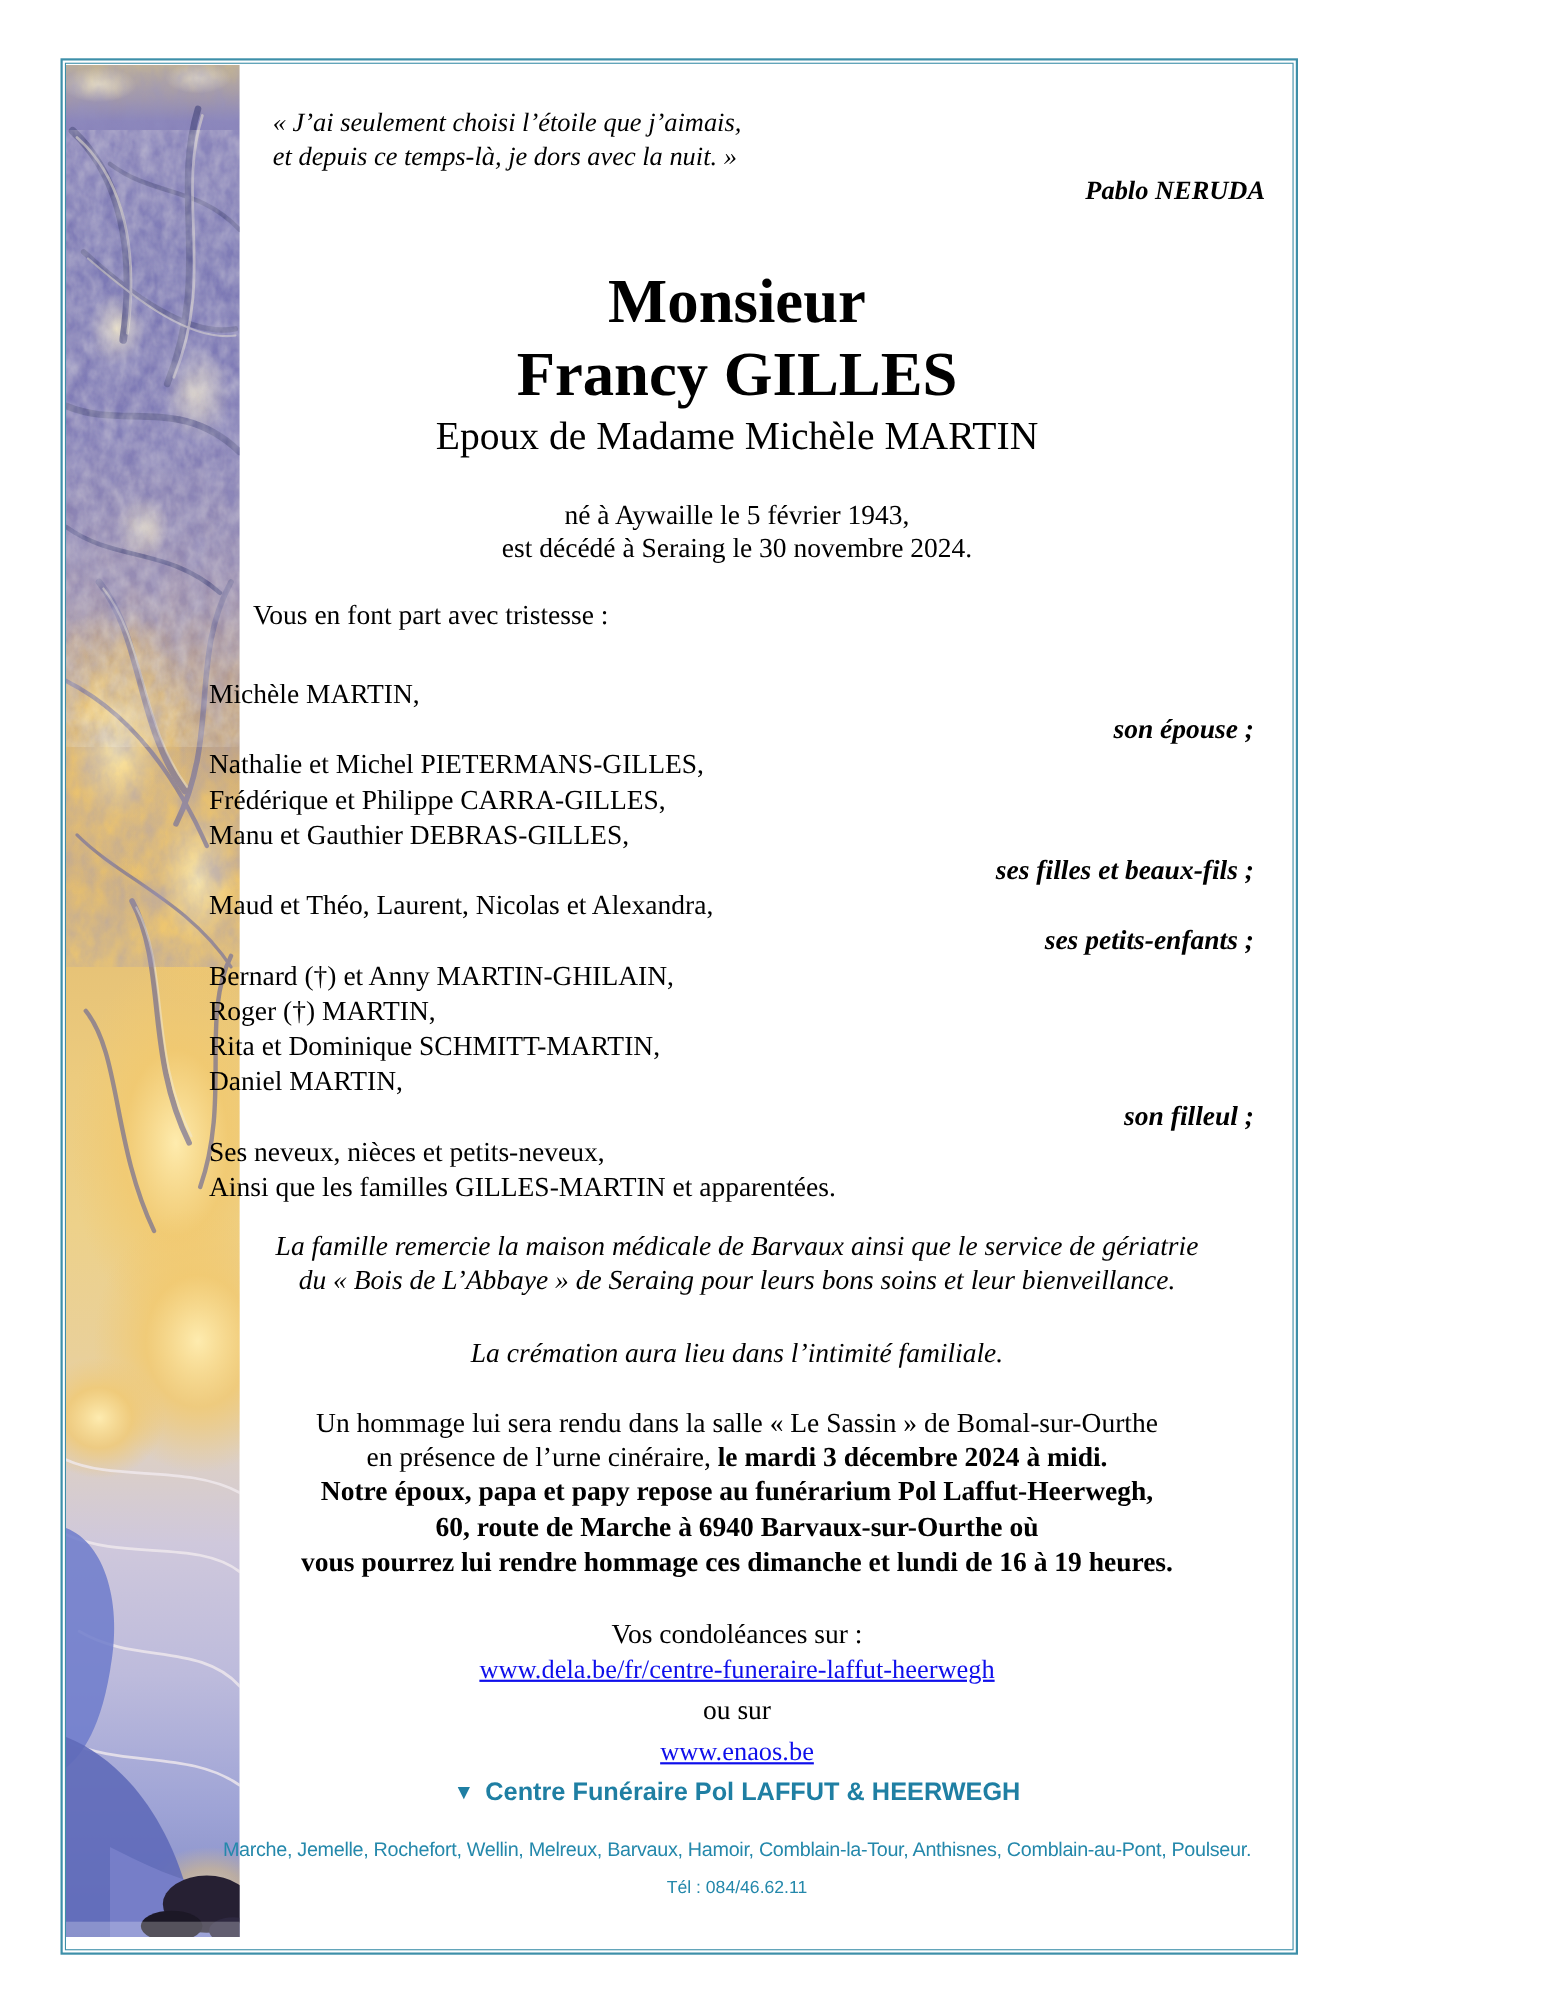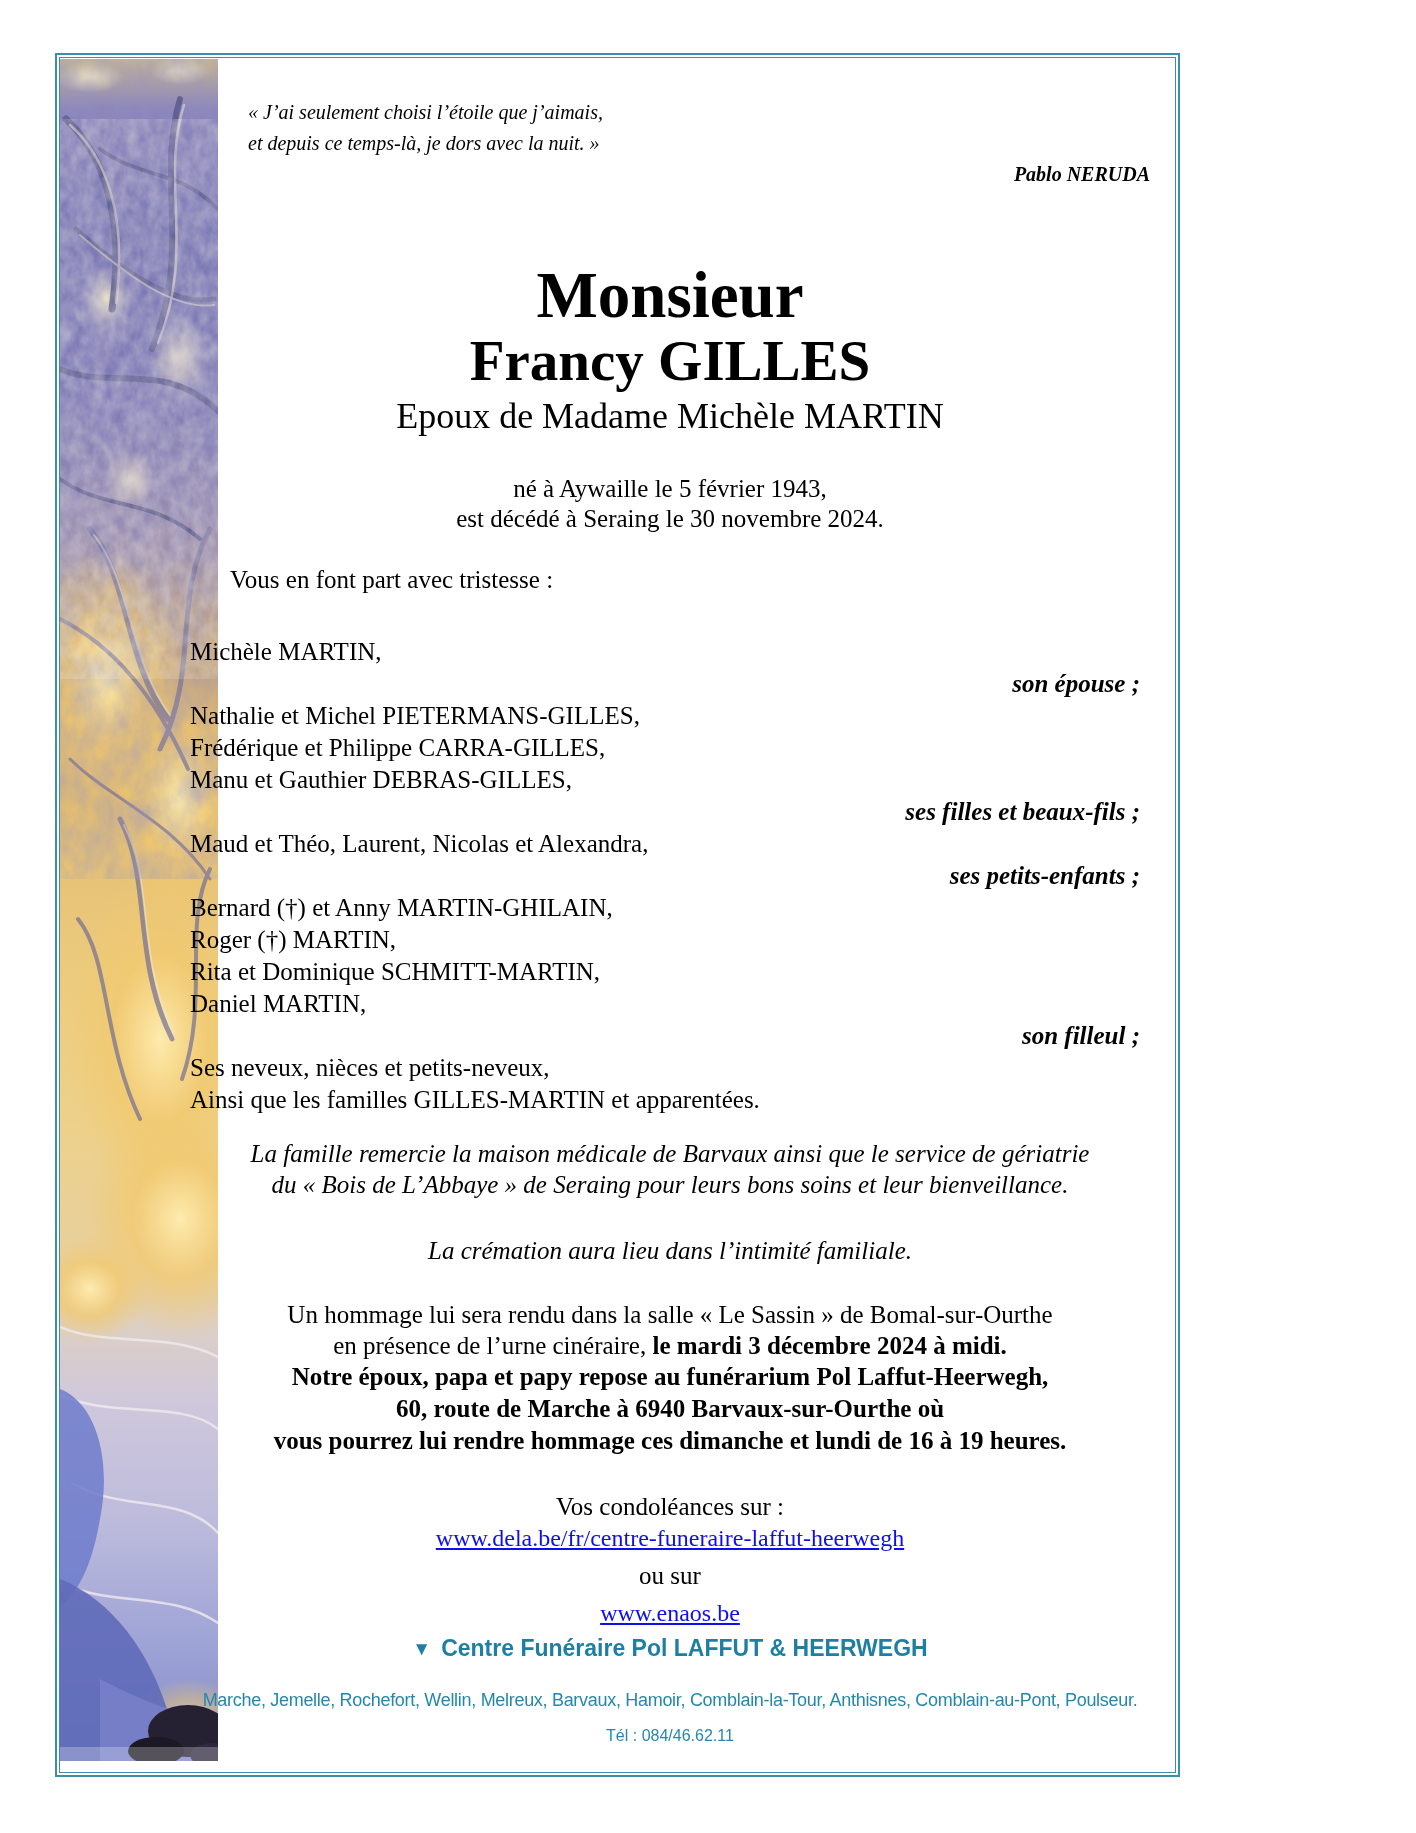--- a/index.html
+++ b/index.html
@@ -23,23 +23,23 @@
   .photo{
     position:absolute;left:60px;top:59px;width:158px;height:1702px;
     overflow:hidden;
   }
   .photo svg{display:block;width:100%;height:100%;filter:blur(0.4px);}
   
   .content{
     position:absolute;left:190px;top:53px;width:960px;
     font-size:25px;line-height:32px;
   }
-  .quote{margin-top:44px;padding-left:58px;font-style:italic;font-size:20px;line-height:31px;}
+  .quote{margin-top:44px;padding-left:58px;font-style:italic;font-size:24px;line-height:31px;}
   .quote .author{font-weight:bold;text-align:right;}
-  .title-line{margin-top:72px;text-align:center;font-weight:bold;font-size:65px;line-height:66px;}
+  .title-line{margin-top:52px;text-align:center;font-weight:bold;font-size:57px;line-height:66px;}
   .title-line2{text-align:center;font-weight:bold;font-size:57px;line-height:66px;}
   .epoux{text-align:center;font-size:36px;line-height:44px;}
   .dates{margin-top:36px;text-align:center;line-height:30px;}
   .intro{margin-top:30px;padding-left:40px;line-height:31px;}
   .family{margin-top:41px;}
   .family .name{line-height:32px;}
   .family .relation{text-align:right;padding-right:10px;font-weight:bold;font-style:italic;line-height:32px;}
   .thanks{margin-top:22px;text-align:center;font-style:italic;line-height:31px;}
   .cremation{margin-top:35px;text-align:center;font-style:italic;line-height:31px;}
   .tribute{margin-top:33px;text-align:center;line-height:31px;}

